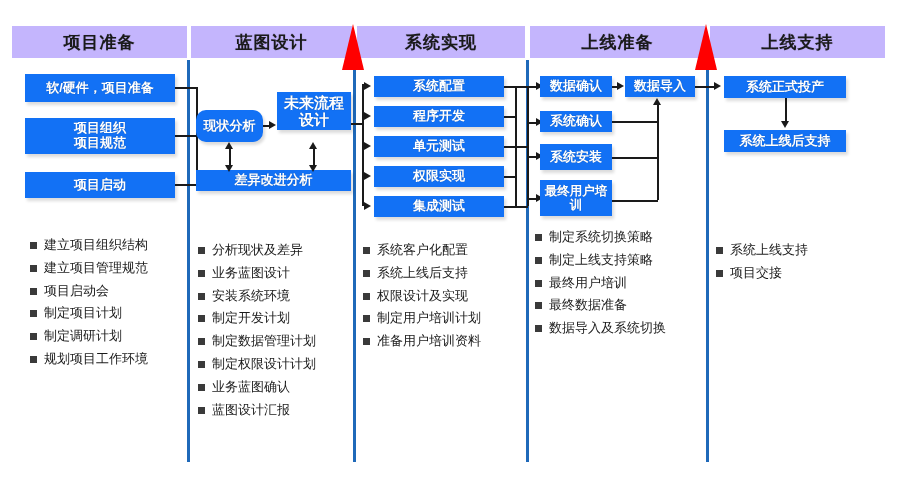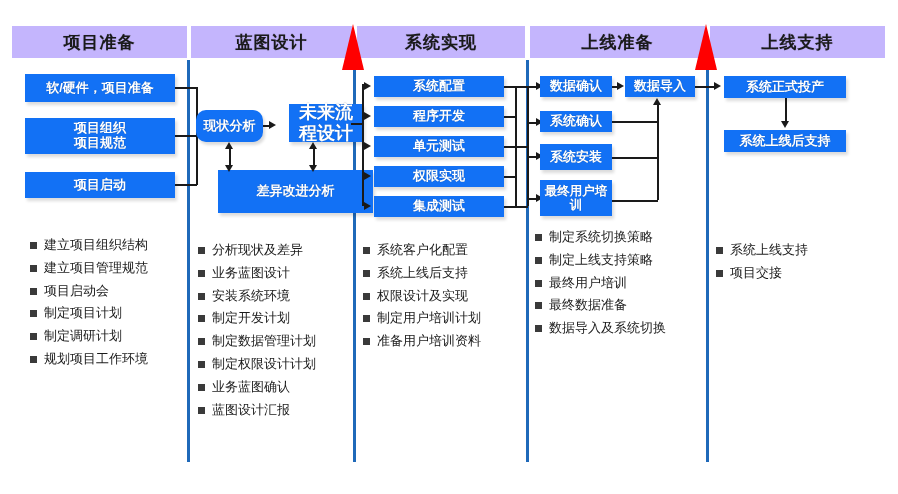--- a/index.html
+++ b/index.html
@@ -123,23 +123,23 @@
 
   <div class="ln lnh" style="left:175px;top:87px;width:22px;"></div>
   <div class="ln lnh" style="left:175px;top:135px;width:22px;"></div>
   <div class="ln lnh" style="left:175px;top:184px;width:22px;"></div>
   <div class="ln lnv" style="left:196px;top:87px;height:98px;"></div>
   <div class="ln lnh" style="left:196px;top:123px;width:14px;"></div>
   <div class="arw arw-r" style="left:208px;top:119px;"></div>
 
   <div class="box" style="left:196px;top:110px;width:67px;height:32px;border-radius:10px;">现状分析</div>
 
-  <div class="box" style="left:277px;top:104px;width:74px;height:38px;font-size:18px;margin-left:12px;">未来流程设计</div>
-
-  <div class="box" style="left:196px;top:170px;width:155px;height:43px;margin-left:22px;">差异改进分析</div>
+  <div class="box" style="left:277px;top:92px;width:74px;height:38px;font-size:15px;">未来流程设计</div>
+
+  <div class="box" style="left:196px;top:170px;width:155px;height:21px;">差异改进分析</div>
 
   <div class="ln lnh" style="left:263px;top:125px;width:7px;"></div>
   <div class="arw arw-r" style="left:269px;top:121px;"></div>
 
   <div class="ln lnv" style="left:229px;top:146px;height:22px;"></div>
   <div class="arw arw-u" style="left:225px;top:142px;"></div>
   <div class="arw arw-d" style="left:225px;top:165px;"></div>
 
   <div class="ln lnv" style="left:313px;top:146px;height:22px;"></div>
   <div class="arw arw-u" style="left:309px;top:142px;"></div>

